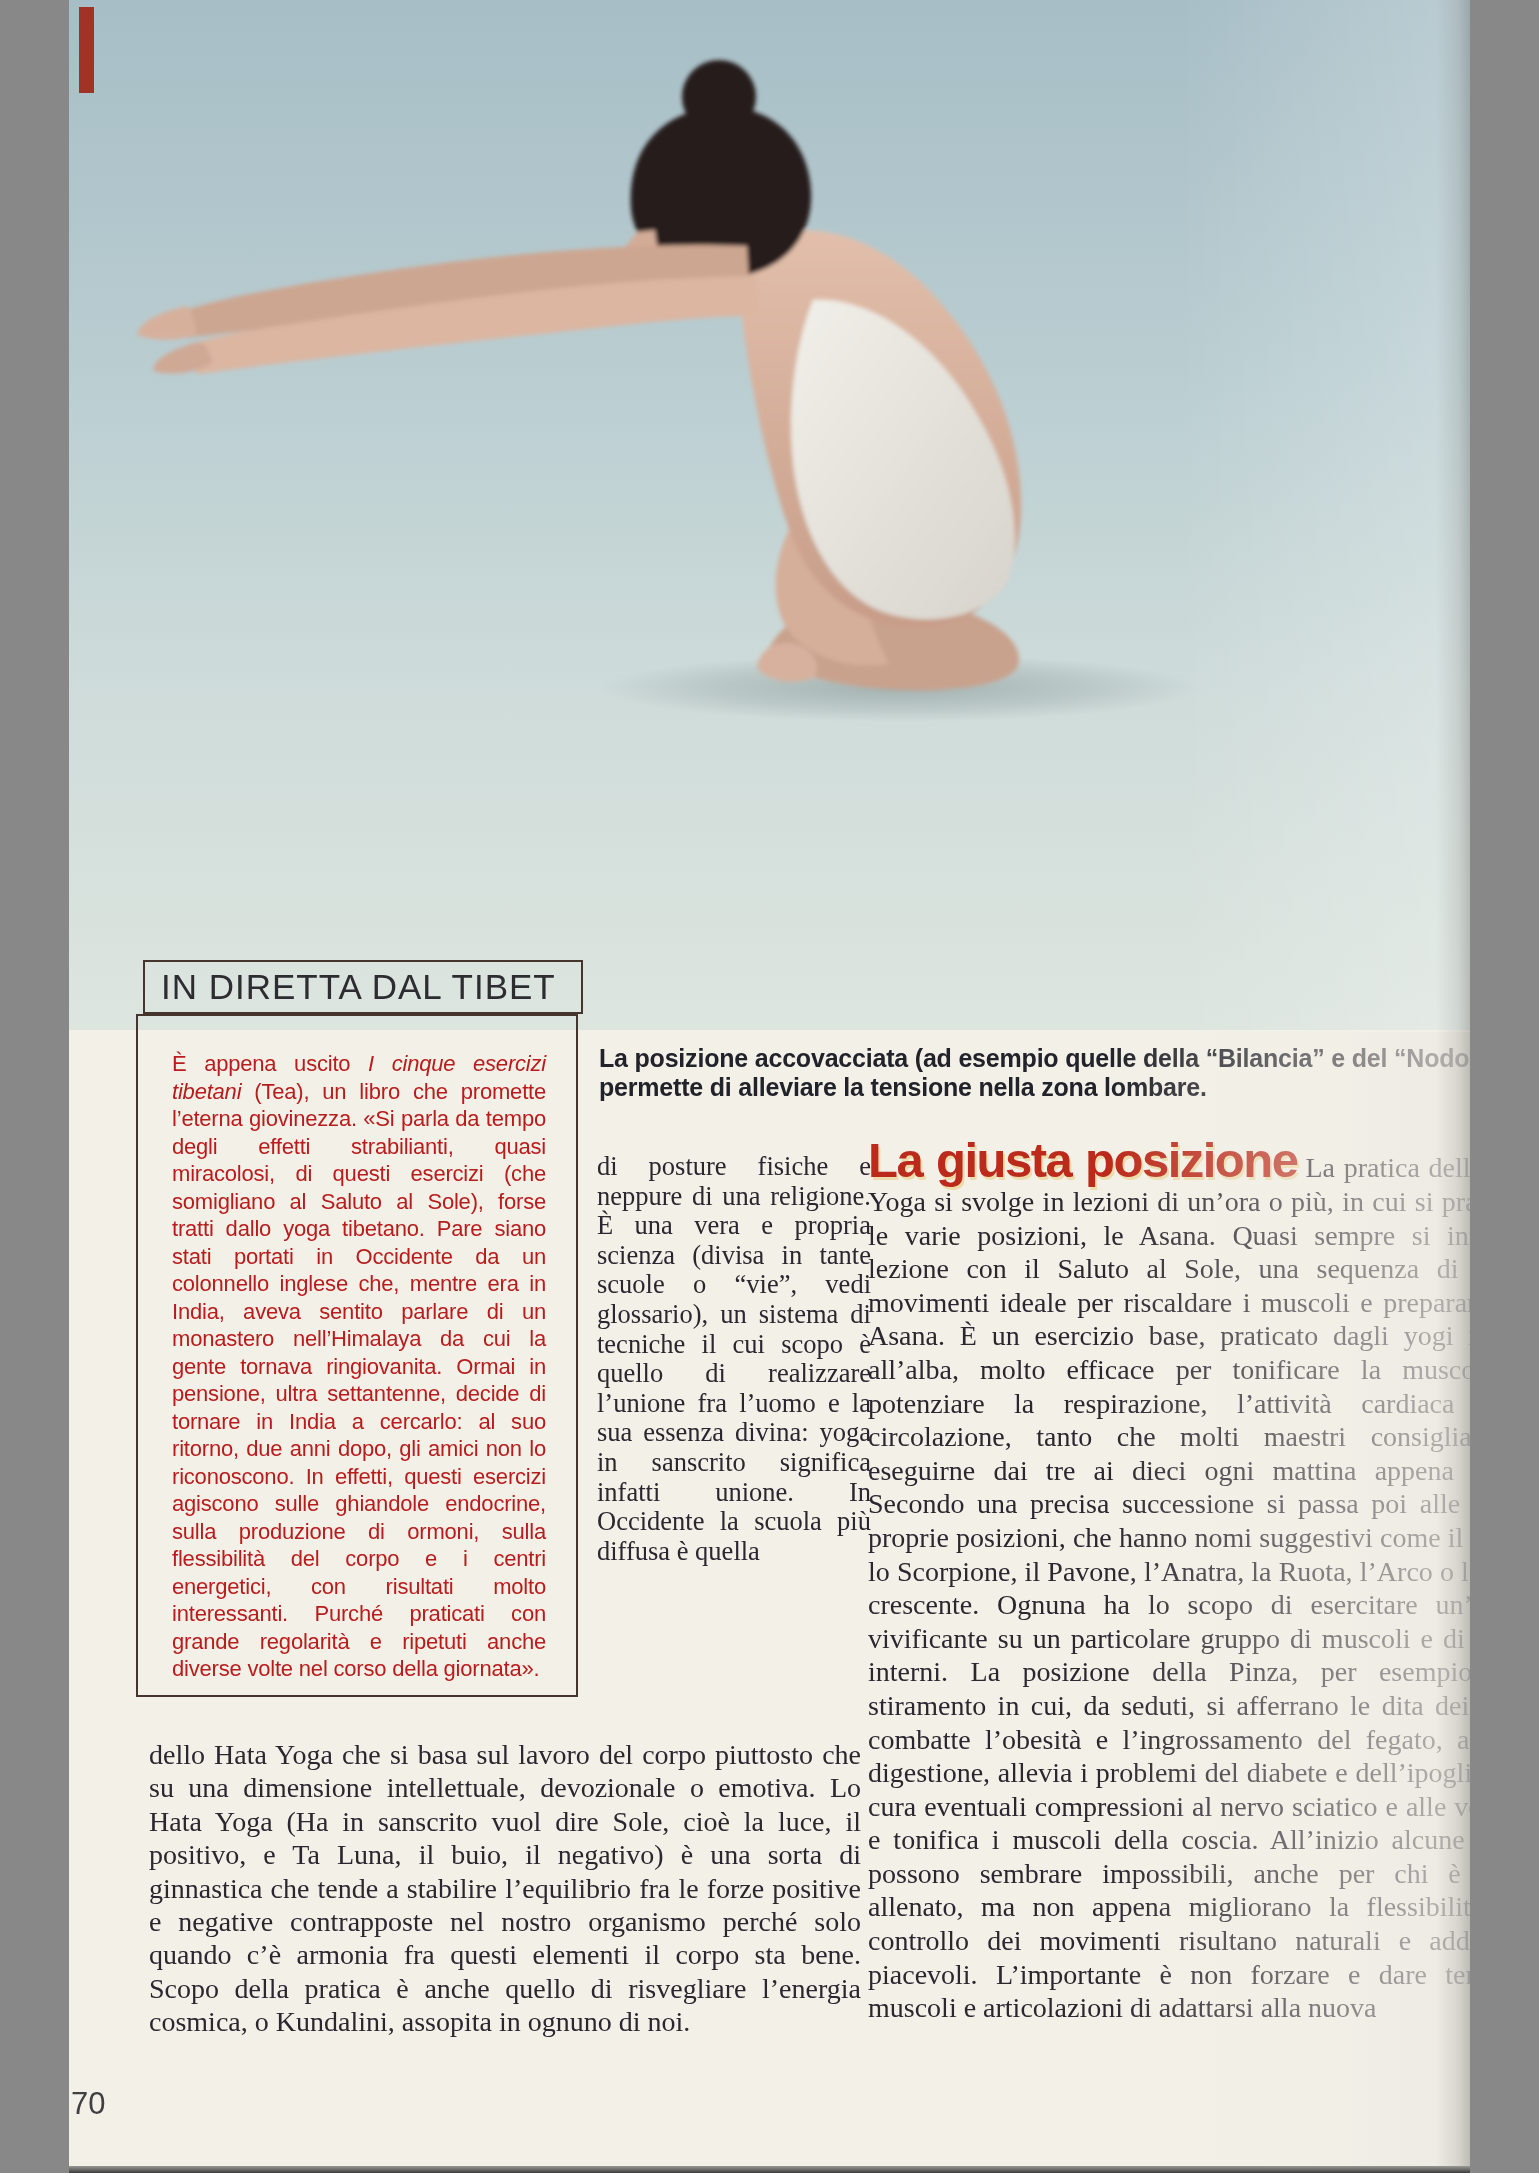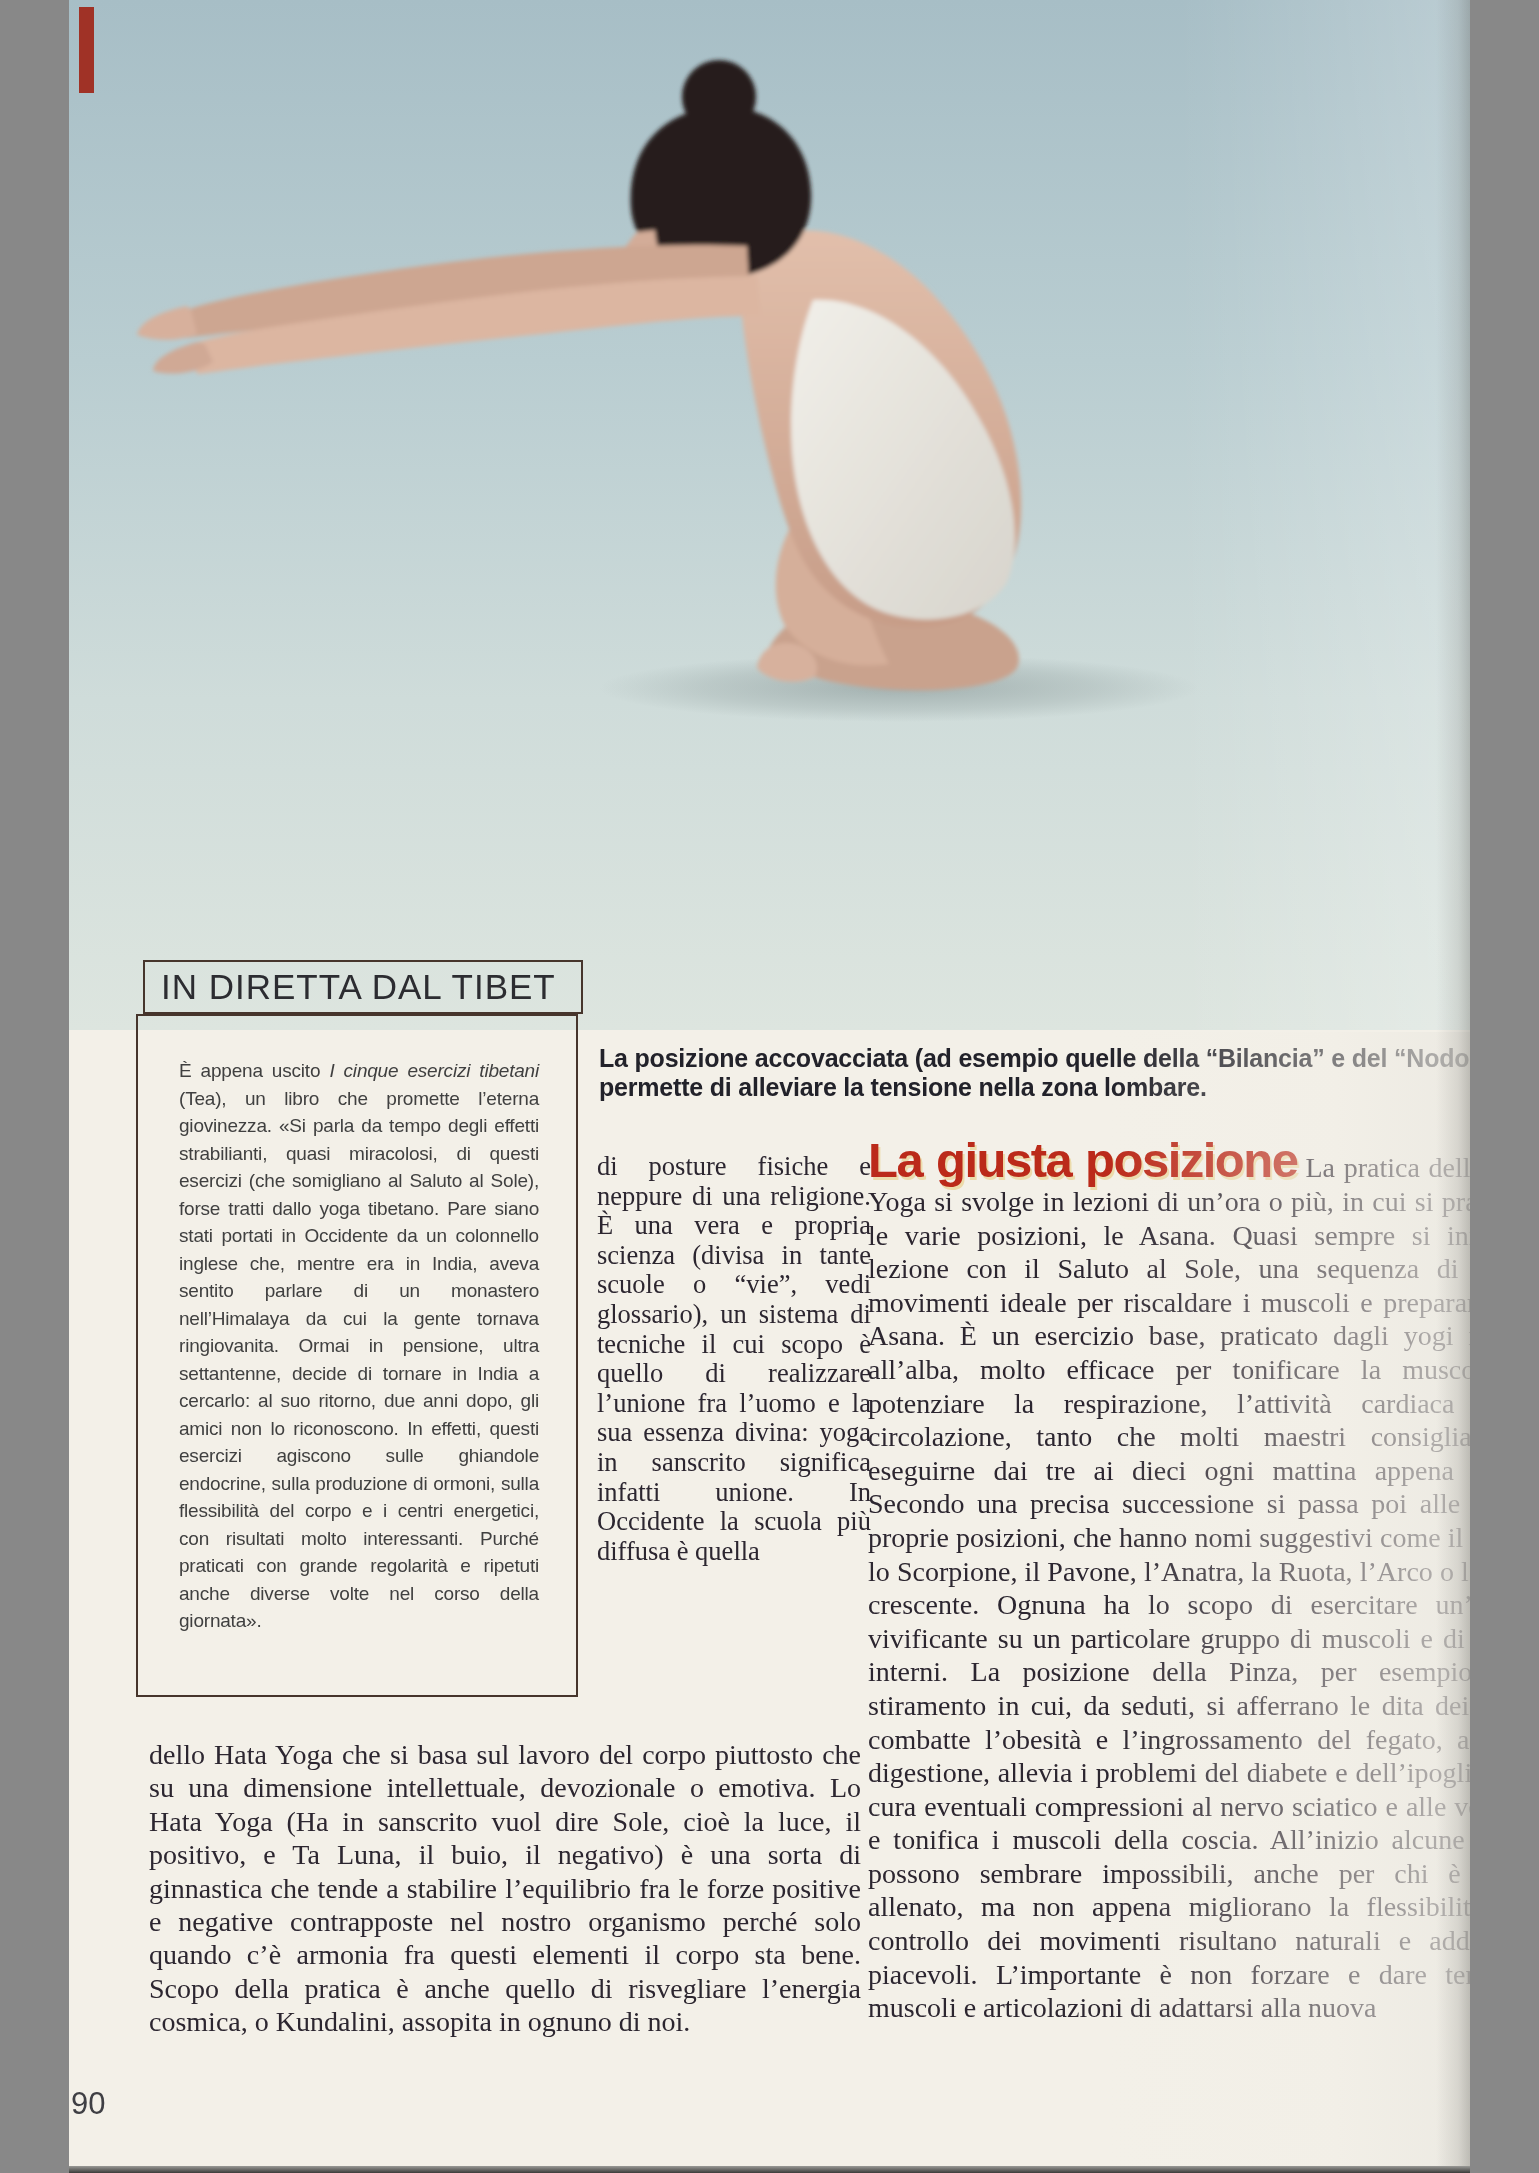--- a/index.html
+++ b/index.html
@@ -25,23 +25,23 @@
     border:2px solid #46352c;box-sizing:border-box;
     display:flex;align-items:center;padding-left:16px;
     font-family:"Liberation Sans",sans-serif;font-size:35px;letter-spacing:1px;color:#2c2c31;
   }
   .side-box{
     position:absolute;left:67px;top:1014px;width:442px;height:683px;
     border:2px solid #46352c;box-sizing:border-box;
     padding:26px 22px 18px 26px;background:transparent;
   }
   .side-text{
-    margin:15px;font-family:"Liberation Sans",sans-serif;
-    font-size:19px;line-height:27.5px;letter-spacing:-0.2px;
-    color:#404040;text-align:justify;
+    margin:8px;font-family:"Liberation Sans",sans-serif;
+    font-size:22px;line-height:27.5px;letter-spacing:-0.2px;
+    color:#b91c1c;text-align:justify;
   }
   .side-text i{font-style:italic;}
   
   .caption{
     position:absolute;left:530px;top:1044px;width:912px;margin:0;
     font-family:"Liberation Sans",sans-serif;font-weight:700;
     font-size:25px;line-height:29px;letter-spacing:-0.2px;color:#22222a;
   }
   
   .mid-col{
@@ -140,18 +140,18 @@
   </div>
 
   <p class="caption">La posizione accovacciata (ad esempio quelle della “Bilancia” e del “Nodo”) permette di alleviare la tensione nella zona lombare.</p>
 
   <p class="mid-col">di posture fisiche e neppure di una religione. È una vera e propria scienza (divisa in tante scuole o “vie”, vedi glossario), un sistema di tecniche il cui scopo è quello di realizzare l’unione fra l’uomo e la sua essenza divina: yoga in sanscrito significa infatti unione. In Occidente la scuola più diffusa è quella</p>
 
   <div class="right-col"><span class="headline">La giusta posizione</span><span>La pratica dello Hata Yoga si svolge in lezioni di un’ora o più, in cui si praticano le varie posizioni, le Asana. Quasi sempre si inizia la lezione con il Saluto al Sole, una sequenza di dodici movimenti ideale per riscaldare i muscoli e prepararsi alle Asana. È un esercizio base, praticato dagli yogi indiani all’alba, molto efficace per tonificare la muscolatura, potenziare la respirazione, l’attività cardiaca e la circolazione, tanto che molti maestri consigliano di eseguirne dai tre ai dieci ogni mattina appena svegli. Secondo una precisa successione si passa poi alle vere e proprie posizioni, che hanno nomi suggestivi come il Cobra, lo Scorpione, il Pavone, l’Anatra, la Ruota, l’Arco o la Luna crescente. Ognuna ha lo scopo di esercitare un’azione vivificante su un particolare gruppo di muscoli e di organi interni. La posizione della Pinza, per esempio (uno stiramento in cui, da seduti, si afferrano le dita dei piedi) combatte l’obesità e l’ingrossamento del fegato, aiuta la digestione, allevia i problemi del diabete e dell’ipoglicemia, cura eventuali compressioni al nervo sciatico e alle vertebre e tonifica i muscoli della coscia. All’inizio alcune Asana possono sembrare impossibili, anche per chi è molto allenato, ma non appena migliorano la flessibilità e il controllo dei movimenti risultano naturali e addirittura piacevoli. L’importante è non forzare e dare tempo a muscoli e articolazioni di adattarsi alla nuova</span></div>
 
   <p class="bottom-block">dello Hata Yoga che si basa sul lavoro del corpo piuttosto che su una dimensione intellettuale, devozionale o emotiva. Lo Hata Yoga (Ha in sanscrito vuol dire Sole, cioè la luce, il positivo, e Ta Luna, il buio, il negativo) è una sorta di ginnastica che tende a stabilire l’equilibrio fra le forze positive e negative contrapposte nel nostro organismo perché solo quando c’è armonia fra questi elementi il corpo sta bene. Scopo della pratica è anche quello di risvegliare l’energia cosmica, o Kundalini, assopita in ognuno di noi.</p>
 
-  <div class="page-number">90</div>
+  <div class="page-number">70</div>
   <div class="fade-overlay"></div>
   <div class="edge-shadow"></div>
   <div class="bottom-edge"></div>
 
 </div>
 
 </body></html>

